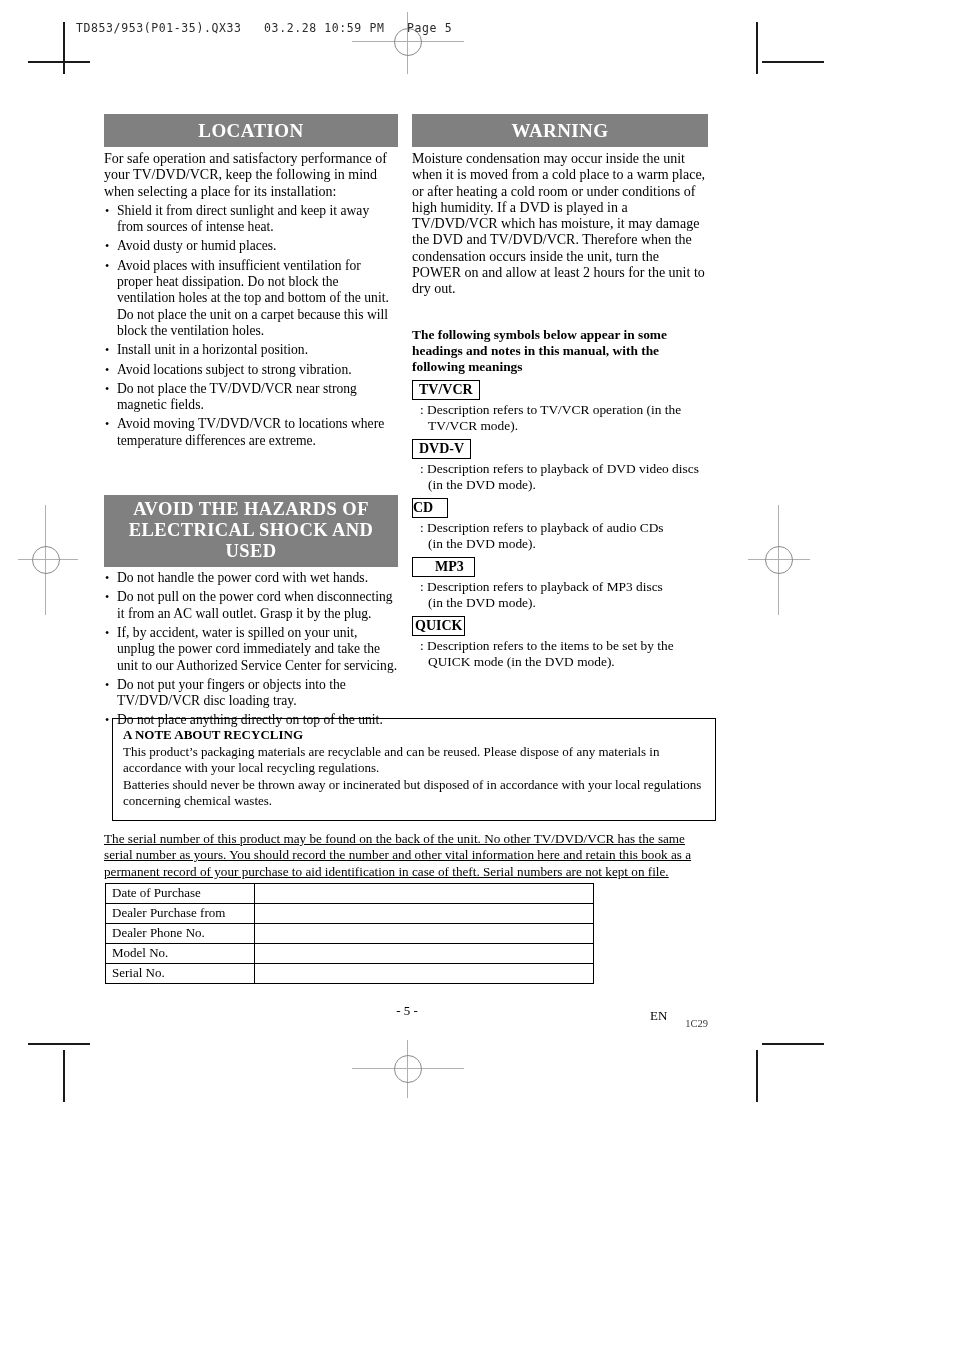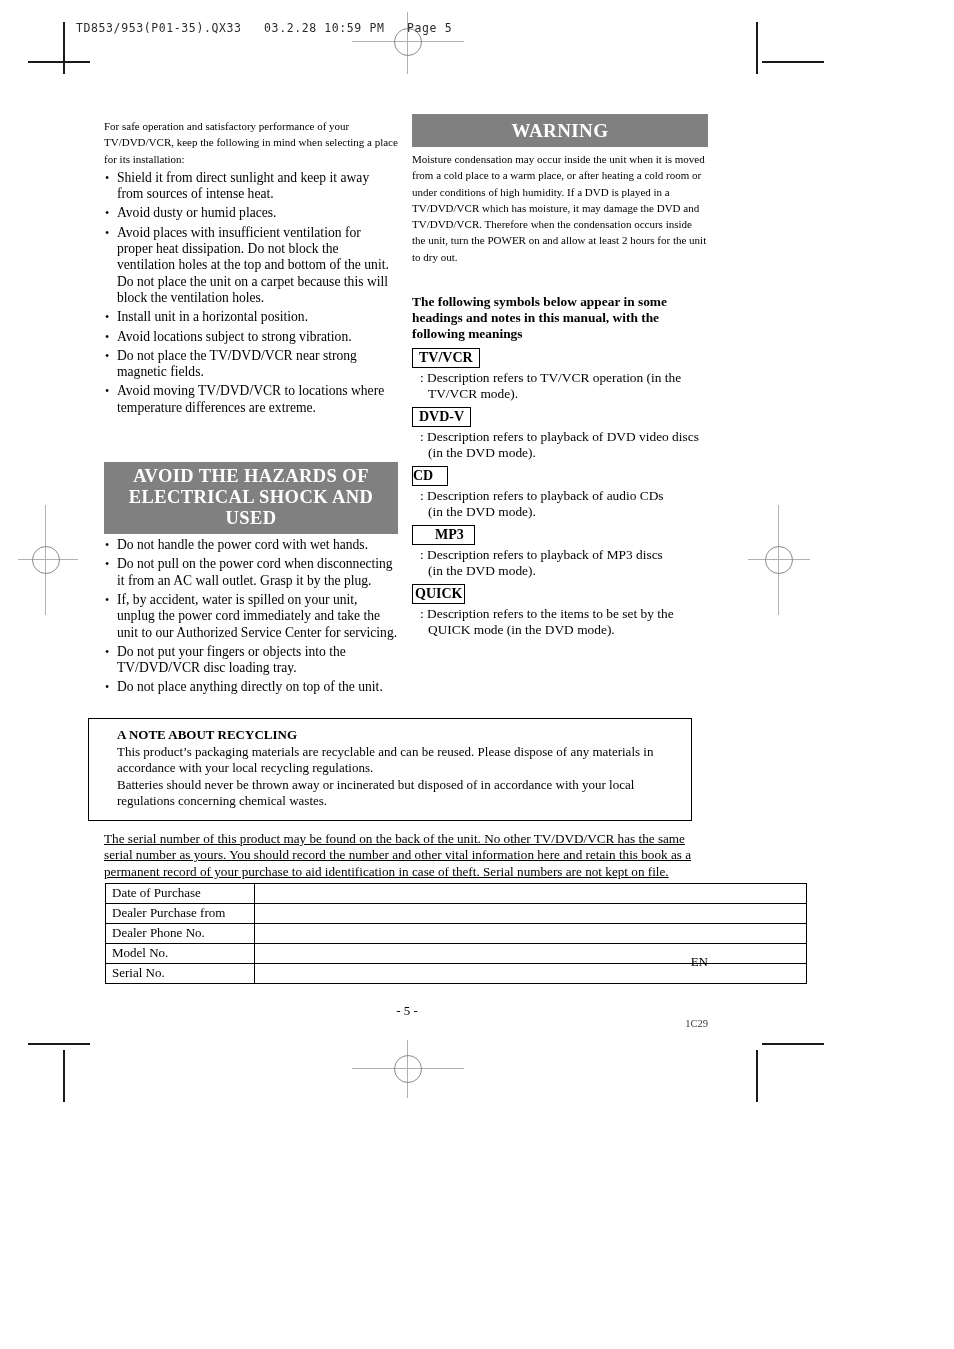--- a/index.html
+++ b/index.html
@@ -93,21 +93,21 @@
   }
   .bar.two-line {
     font-size: 18.5px;
     line-height: 21px;
     padding: 4px 2px 5px 2px;
     margin-top: 16px;
   }
 
   p.body {
     margin: 4px 0 0 0;
-    font-size: 11px;
+    font-size: 14px;
     line-height: 16.3px;
     text-align: left;
   }
 
   ul.bullets {
     list-style: none;
     margin: 3px 0 0 0;
     padding: 0;
   }
   ul.bullets li {
@@ -148,25 +148,25 @@
     margin: 2px 0 0 0;
     padding-left: 8px;
     font-size: 13.4px;
     line-height: 16px;
   }
   .sym-desc .ind { padding-left: 8px; display: block; }
 
   
   .note-box {
     position: absolute;
-    left: 88px;
+    left: 112px;
     top: 718px;
     width: 604px;
     border: 1.4px solid #000000;
-    padding: 8px 10px 10px 28px;
+    padding: 8px 10px 10px 10px;
     box-sizing: border-box;
   }
   .note-title {
     font-weight: bold;
     font-size: 13px;
     line-height: 16px;
     margin: 0 0 1px 0;
   }
   .note-box p {
     margin: 0;
@@ -184,21 +184,21 @@
     line-height: 16.4px;
     margin: 0;
     text-decoration: underline;
   }
 
   
   .record-table {
     position: absolute;
     left: 105px;
     top: 883px;
-    width: 702px;
+    width: 489px;
     border-collapse: collapse;
   }
   .record-table td {
     border: 1px solid #000000;
     height: 16px;
     font-size: 13px;
     line-height: 16px;
     padding: 1px 4px 2px 6px;
   }
   .record-table td.label { width: 138px; }
@@ -209,23 +209,23 @@
     position: absolute;
     left: 382px;
     top: 1003px;
     width: 50px;
     text-align: center;
     font-size: 13px;
   }
   .footer-en {
     position: absolute;
     left: 650px;
-    top: 954px;
+    top: 1008px;
     width: 58px;
-    text-align: right;
+    text-align: left;
     font-size: 13px;
   }
   .footer-code {
     position: absolute;
     left: 650px;
     top: 1018px;
     width: 58px;
     text-align: right;
     font-size: 10.5px;
     color: #3a3a3a;
@@ -261,20 +261,21 @@
   <div class="reg" style="left:394px; top:28px;"></div>
 
   <div class="reg-line-v" style="left:407px; top:1040px; height:58px;"></div>
   <div class="reg-line-h" style="left:352px; top:1068px; width:112px;"></div>
   <div class="reg" style="left:394px; top:1055px;"></div>
 
   <div class="file-header">TD853/953(P01-35).QX33   03.2.28 10:59 PM   Page 5</div>
 
   <div class="col-left">
 
+    <div class="bar">LOCATION</div>
     <p class="body">For safe operation and satisfactory performance of your TV/DVD/VCR, keep the following in mind when selecting a place for its installation:</p>
     <ul class="bullets">
       <li>Shield it from direct sunlight and keep it away from sources of intense heat.</li>
       <li>Avoid dusty or humid places.</li>
       <li>Avoid places with insufficient ventilation for proper heat dissipation. Do not block the ventilation holes at the top and bottom of the unit. Do not place the unit on a carpet because this will block the ventilation holes.</li>
       <li>Install unit in a horizontal position.</li>
       <li>Avoid locations subject to strong vibration.</li>
       <li>Do not place the TV/DVD/VCR near strong magnetic fields.</li>
       <li>Avoid moving TV/DVD/VCR to locations where temperature differences are extreme.</li>
     </ul>

